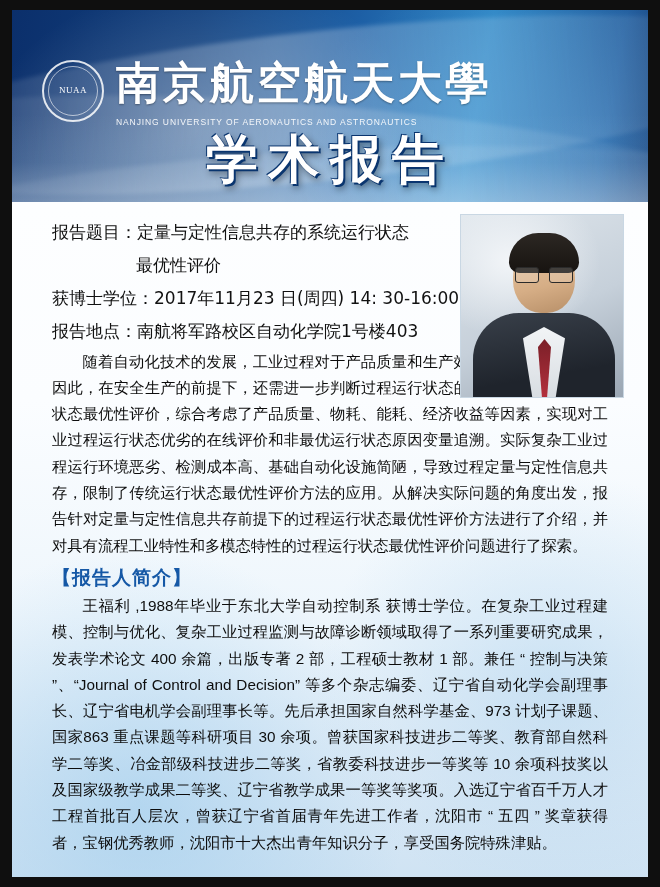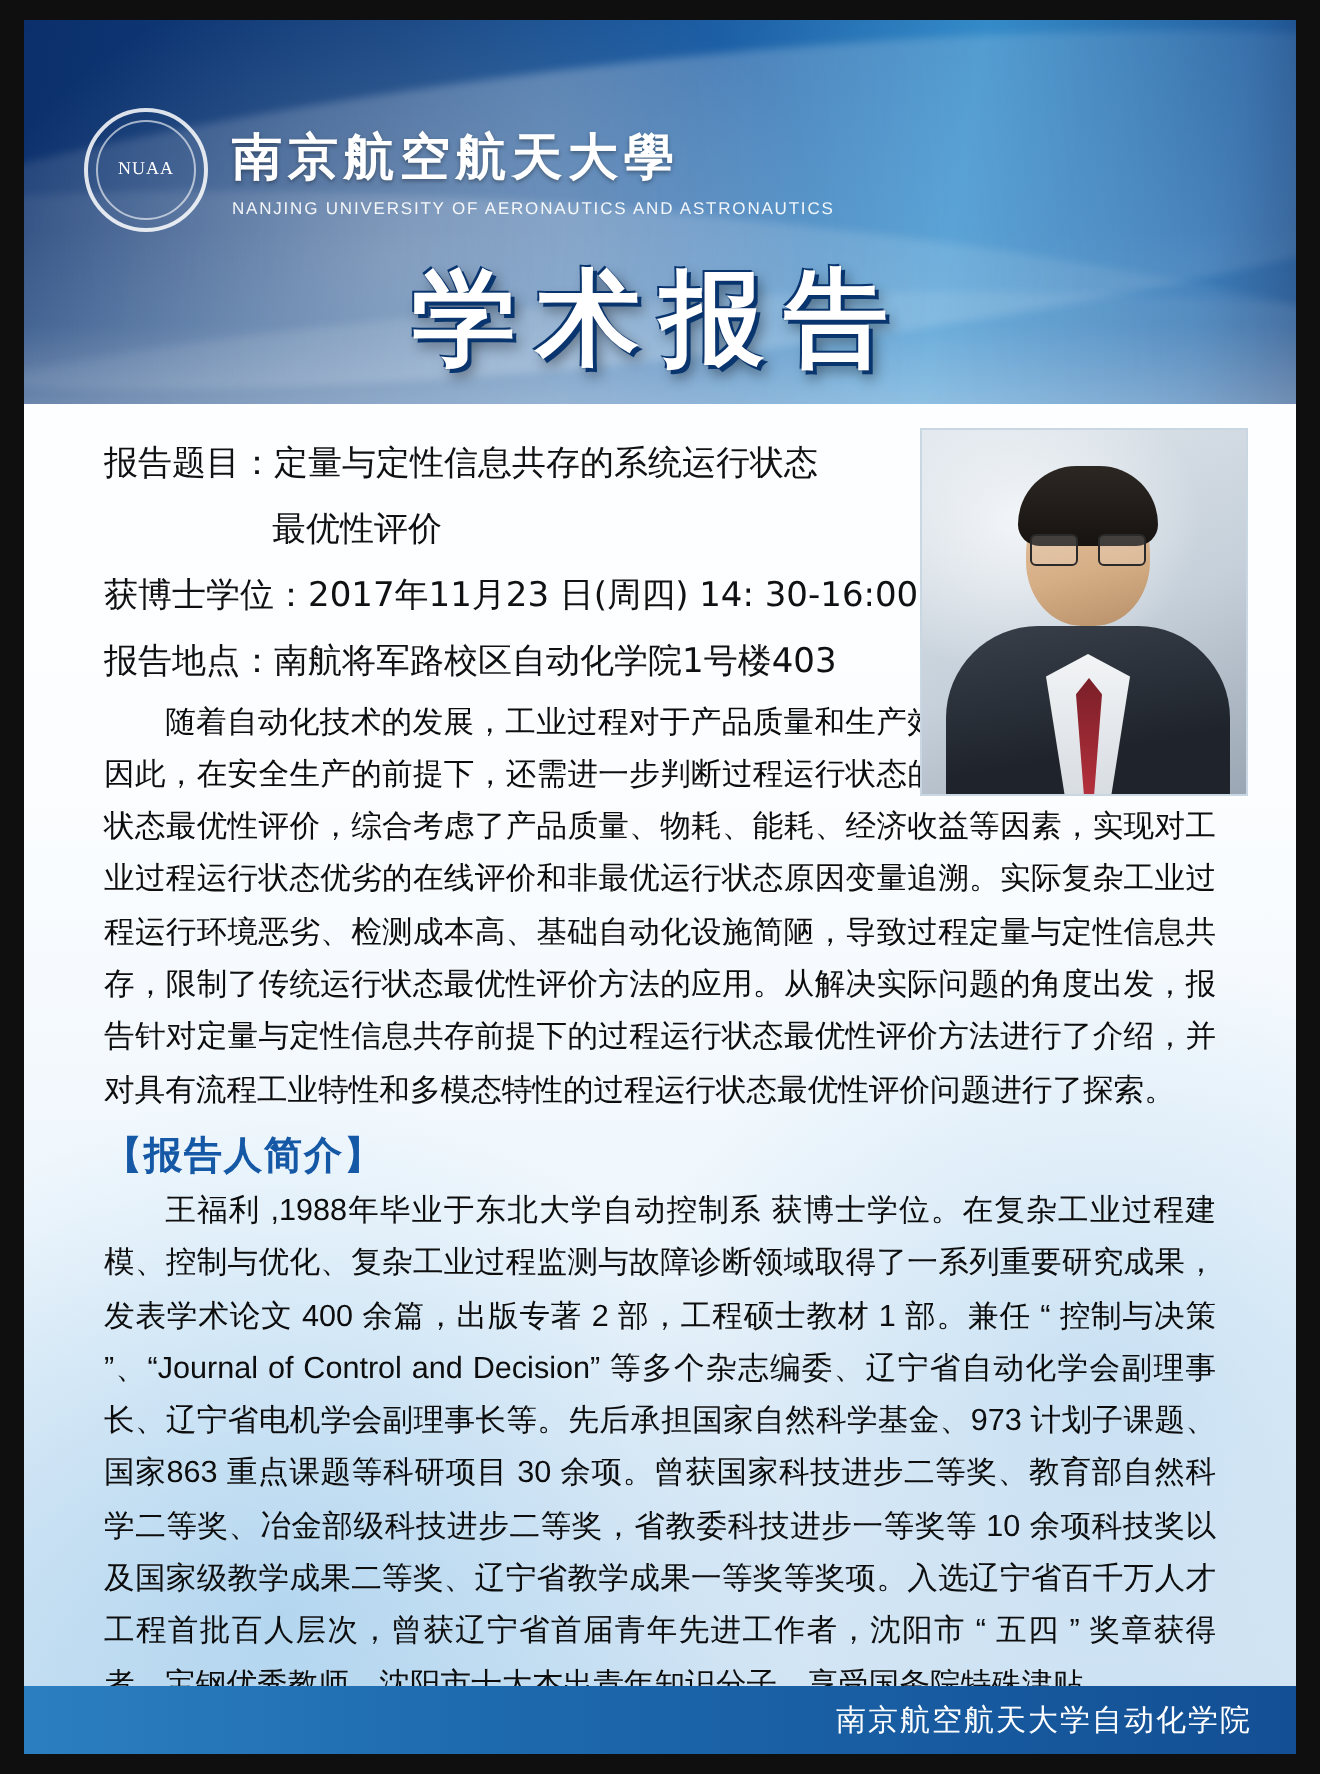--- a/index.html
+++ b/index.html
@@ -105,21 +105,21 @@
   }
   .crest .glyph {
     font-size: 9px;
     letter-spacing: .5px;
     text-align: center;
     line-height: 1.05;
     font-family: "Liberation Serif", serif;
   }
   .uni-cn {
     color: #fff;
-    font-size: 25px;
+    font-size: 44px;
     font-weight: 700;
     letter-spacing: 3px;
     font-family: Liberation Serif, serif;
     text-shadow: 0 1px 2px rgba(0,0,0,.35);
     white-space: nowrap;
   }
   .uni-en {
     color: rgba(255,255,255,.92);
     font-size: 8.5px;
     letter-spacing: .9px;
@@ -316,18 +316,15 @@
         <div class="row"><span>报告地点：</span><span>南航将军路校区自动化学院1号楼403</span></div>
       </div>
 
       <div class="para">随着自动化技术的发展，工业过程对于产品质量和生产效益的追求与日俱增。因此，在安全生产的前提下，还需进一步判断过程运行状态的优劣程度。过程运行状态最优性评价，综合考虑了产品质量、物耗、能耗、经济收益等因素，实现对工业过程运行状态优劣的在线评价和非最优运行状态原因变量追溯。实际复杂工业过程运行环境恶劣、检测成本高、基础自动化设施简陋，导致过程定量与定性信息共存，限制了传统运行状态最优性评价方法的应用。从解决实际问题的角度出发，报告针对定量与定性信息共存前提下的过程运行状态最优性评价方法进行了介绍，并对具有流程工业特性和多模态特性的过程运行状态最优性评价问题进行了探索。</div>
 
       <div class="section-head sec2">【报告人简介】</div>
       <div class="para">王福利 ,1988年毕业于东北大学自动控制系 获博士学位。在复杂工业过程建模、控制与优化、复杂工业过程监测与故障诊断领域取得了一系列重要研究成果，发表学术论文 400 余篇，出版专著 2 部，工程硕士教材 1 部。兼任 “ 控制与决策 ”、“Journal of Control and Decision” 等多个杂志编委、辽宁省自动化学会副理事长、辽宁省电机学会副理事长等。先后承担国家自然科学基金、973 计划子课题、国家863 重点课题等科研项目 30 余项。曾获国家科技进步二等奖、教育部自然科学二等奖、冶金部级科技进步二等奖，省教委科技进步一等奖等 10 余项科技奖以及国家级教学成果二等奖、辽宁省教学成果一等奖等奖项。入选辽宁省百千万人才工程首批百人层次，曾获辽宁省首届青年先进工作者，沈阳市 “ 五四 ” 奖章获得者，宝钢优秀教师，沈阳市十大杰出青年知识分子，享受国务院特殊津贴。</div>
 
     </div>
 
-    <div class="footer">
-      <span>南京航空航天大学自动化学院</span>
-    </div>
 
   </div>
 </div>
 
 </body></html>

